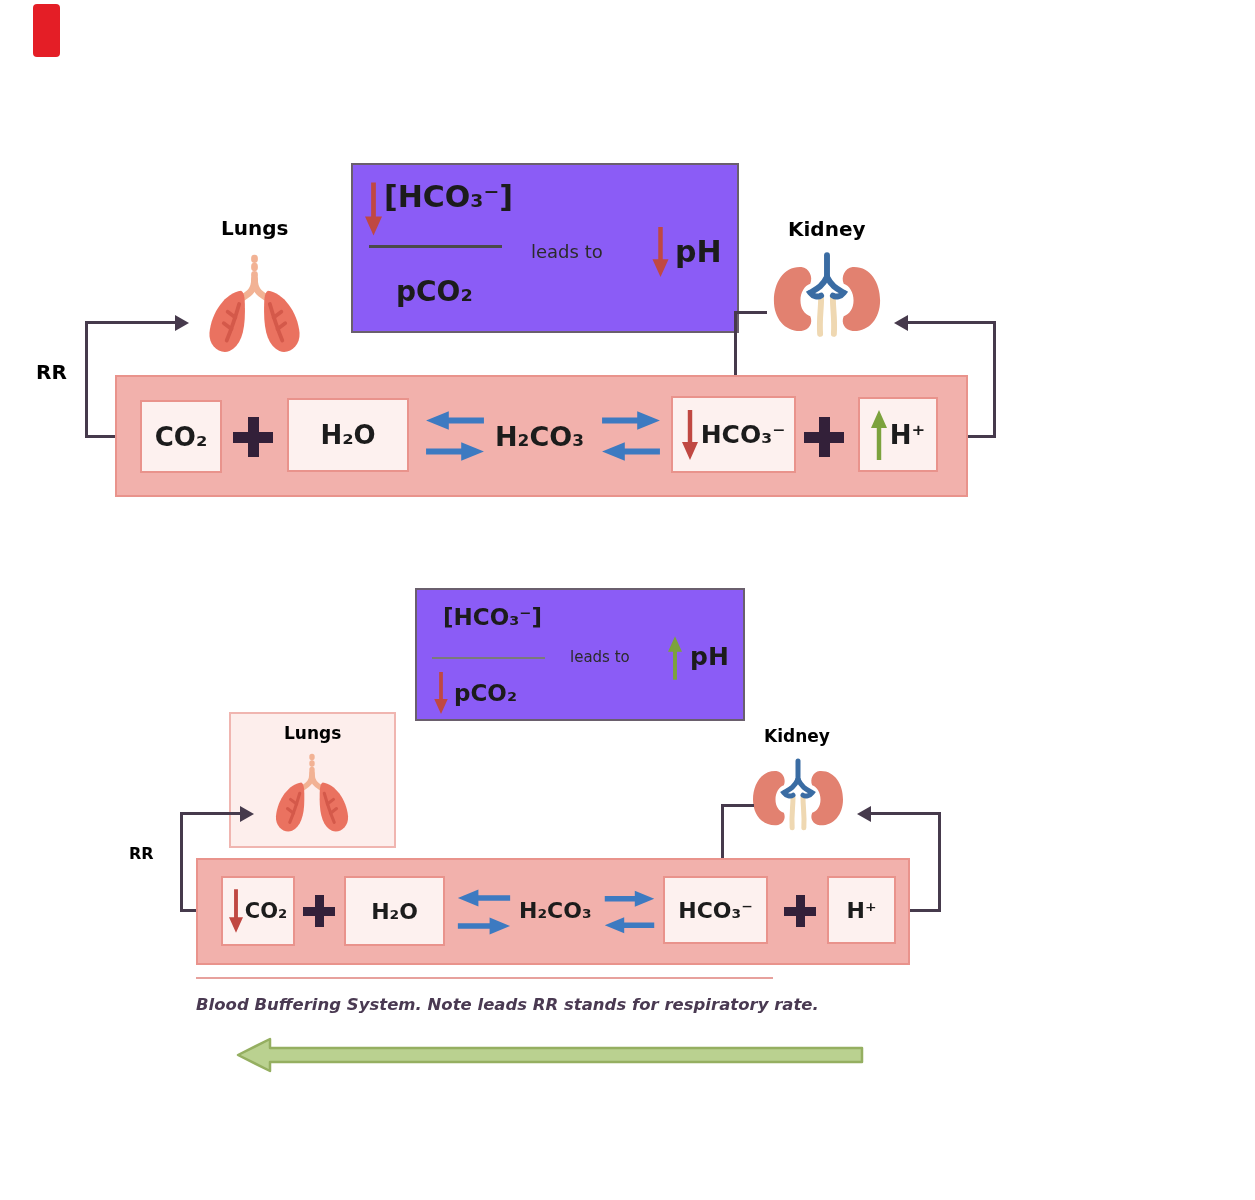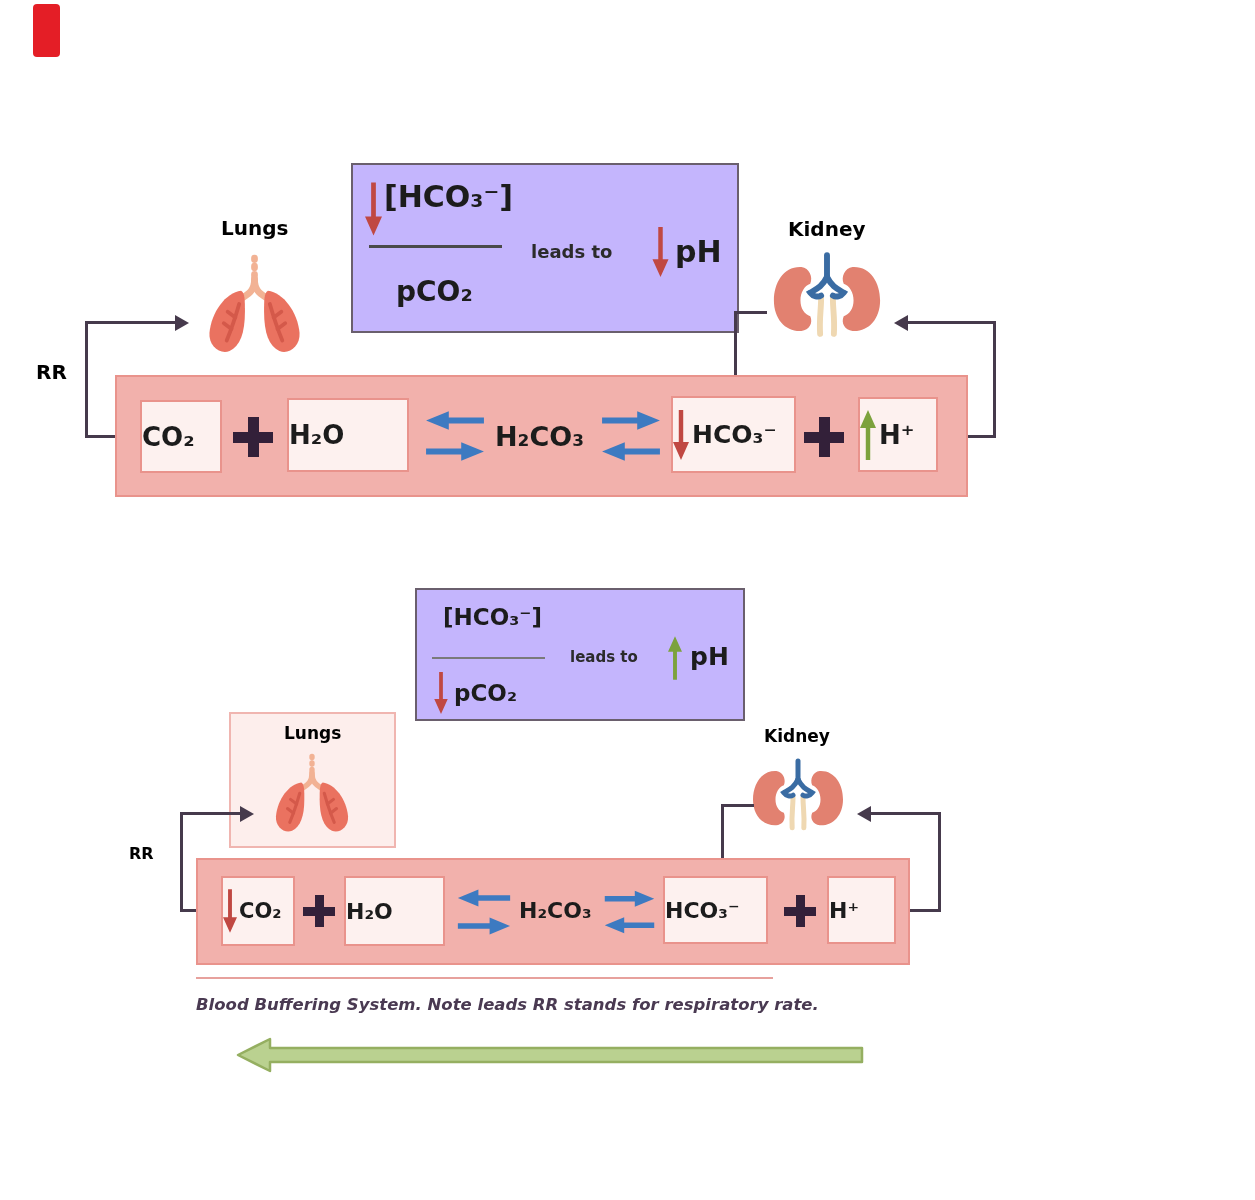--- a/index.html
+++ b/index.html
@@ -10,33 +10,33 @@
   .chem{color:#1c1c1c;font-weight:bold;}
   
   .cline{position:absolute;background:#463a4c;}
   .ah{position:absolute;width:0;height:0;}
   .ah-r{border-left:14px solid #463a4c;border-top:8px solid transparent;border-bottom:8px solid transparent;}
   .ah-l{border-right:14px solid #463a4c;border-top:8px solid transparent;border-bottom:8px solid transparent;}
   .ah-d{border-top:14px solid #463a4c;border-left:8px solid transparent;border-right:8px solid transparent;}
   
   .bar{position:absolute;background:#f2b1ac;border:2px solid #e9938c;box-sizing:border-box;}
   .chip{position:absolute;background:#fdf1ef;border:2px solid #e9938c;box-sizing:border-box;
-        display:flex;align-items:center;justify-content:flex-start;font-weight:bold;color:#1c1c1c;}
+        display:flex;align-items:center;justify-content:center;font-weight:bold;color:#1c1c1c;}
   
   .plus{position:absolute;}
   .plus-lg{width:40px;height:40px;}
   .plus-lg::before{content:"";position:absolute;left:0;top:15px;width:40px;height:11px;background:#332039;}
   .plus-lg::after{content:"";position:absolute;left:15px;top:0;width:11px;height:40px;background:#332039;}
   .plus-sm{width:32px;height:32px;}
   .plus-sm::before{content:"";position:absolute;left:0;top:12px;width:32px;height:9px;background:#332039;}
   .plus-sm::after{content:"";position:absolute;left:12px;top:0;width:9px;height:32px;background:#332039;}
   
-  .fbox{position:absolute;background:#c4b5fd;border:2px solid #6a5f6d;box-sizing:border-box;}
+  .fbox{position:absolute;background:#8b5cf6;border:2px solid #6a5f6d;box-sizing:border-box;}
   .fracline{position:absolute;background:#4a4a4a;}
-  .leads{position:absolute;font-weight:bold;color:#2b2b2b;}
+  .leads{position:absolute;font-weight:normal;color:#2b2b2b;}
   
   .caption{position:absolute;font-weight:bold;font-style:italic;color:#4a3a52;}
   .sep{position:absolute;background:#e7a19d;}
 </style>
 </head>
 <body>
 
 <div id="canvas">
 
   <div class="abs" style="left:33px;top:4px;width:27px;height:53px;background:#e41e26;border-radius:4px;"></div>

